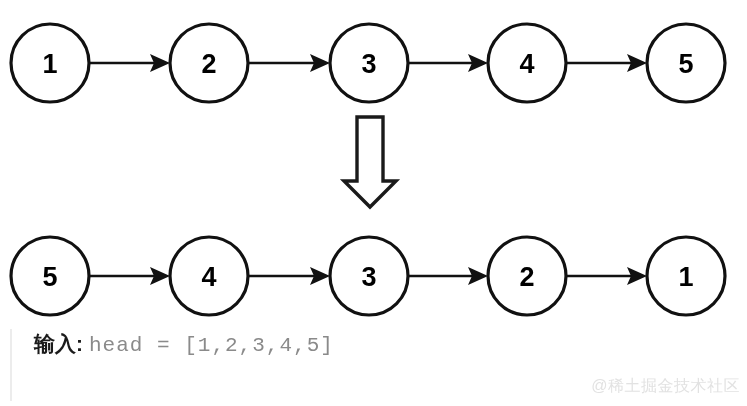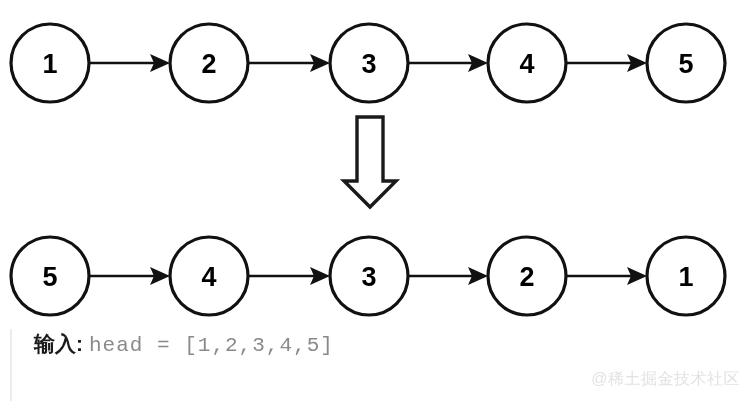--- a/index.html
+++ b/index.html
@@ -91,21 +91,21 @@
   .cap-value {
     font-family: "Liberation Mono", "DejaVu Sans Mono", monospace;
     font-size: 21px;
     color: #8a8a8a;
     letter-spacing: 1px;
     margin-left: 6px;
   }
   #watermark {
     position: absolute;
     right: 7px;
-    bottom: 16px;
+    bottom: 9px;
     font-family: "Liberation Sans", sans-serif;
     font-size: 16px;
     color: #e2e2e2;
     letter-spacing: 0.5px;
     white-space: nowrap;
     user-select: none;
   }
 </style>
 </head>
 <body>

